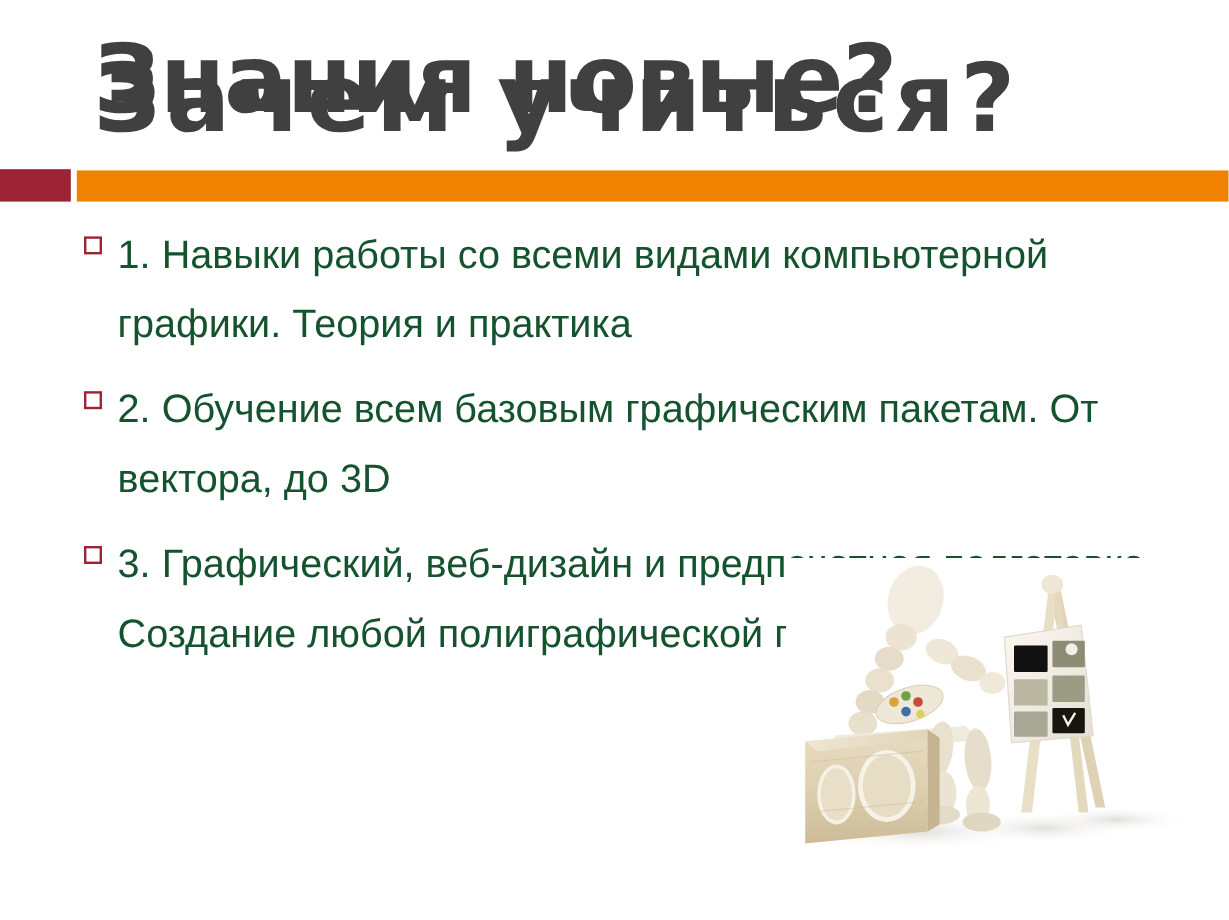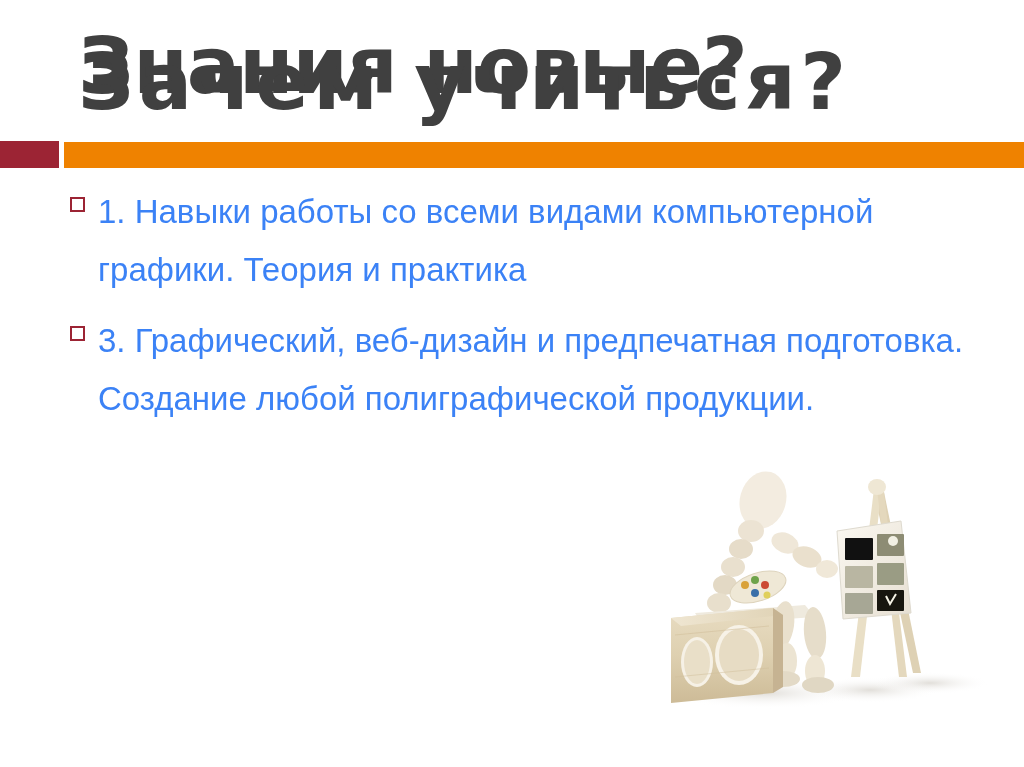--- a/index.html
+++ b/index.html
@@ -85,21 +85,21 @@
     margin-right: 13px;
     border: 2px solid #9c2434;
     background: transparent;
     box-sizing: border-box;
   }
   .bullet-text {
     flex: 1 1 auto;
     font-family: "Liberation Sans", sans-serif;
     font-size: 33px;
     line-height: 58px;
-    color: #3b82f6;
+    color: #14532d;
     font-weight: normal;
     max-width: 880px;
   }
 
   
   .photo {
     position: absolute;
     left: 655px;
     top: 465px;
     width: 340px;
@@ -120,20 +120,24 @@
   <div class="bar-red"></div>
   <div class="bar-orange"></div>
 
   <div class="bullets">
 
     <div class="bullet-row">
       <span class="bullet-marker"></span>
       <span class="bullet-text">1. Навыки работы со всеми видами компьютерной графики. Теория и практика</span>
     </div>
 
+    <div class="bullet-row">
+      <span class="bullet-marker"></span>
+      <span class="bullet-text">2. Обучение всем базовым графическим пакетам. От вектора, до 3D</span>
+    </div>
 
     <div class="bullet-row">
       <span class="bullet-marker"></span>
       <span class="bullet-text">3. Графический, веб-дизайн и предпечатная подготовка. Создание любой полиграфической продукции.</span>
     </div>
 
   </div>
 
   <div class="photo">
     <svg width="340" height="255" viewBox="0 0 340 255" xmlns="http://www.w3.org/2000/svg">

